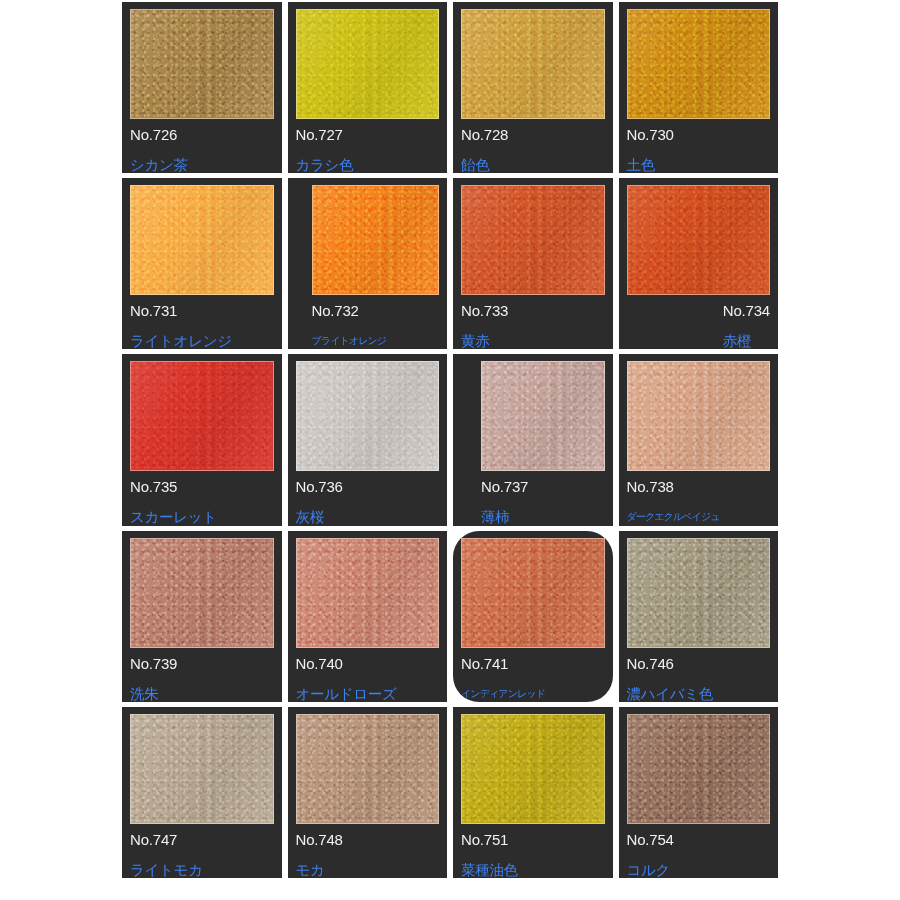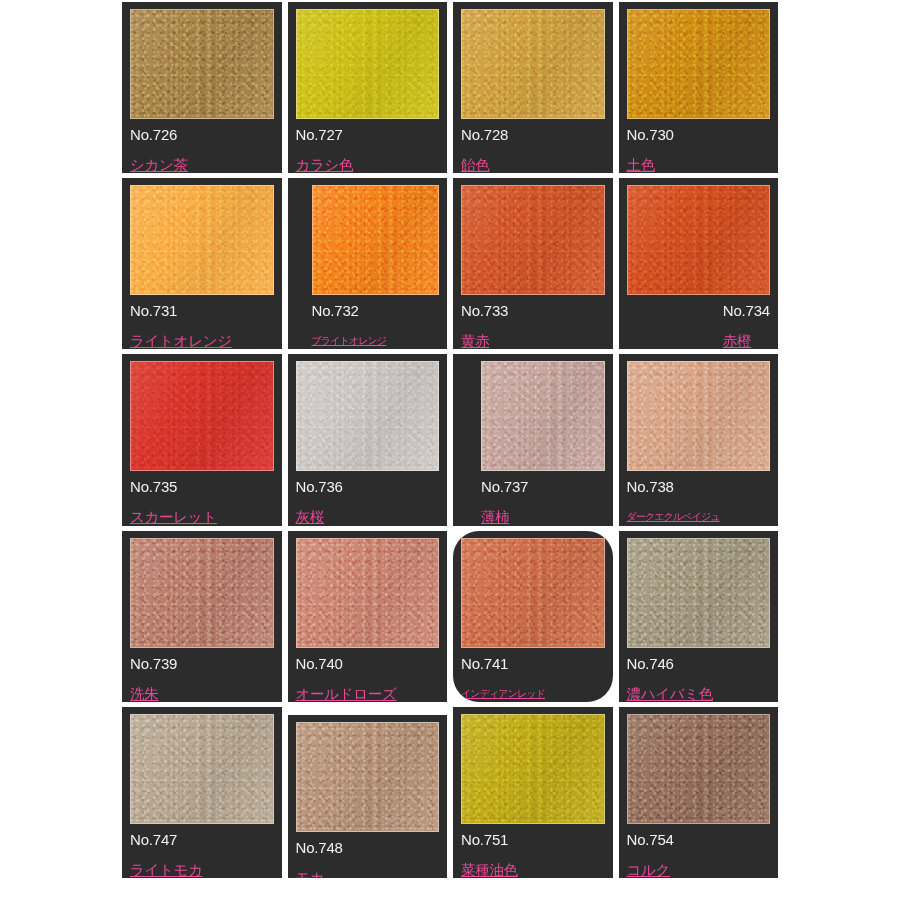--- a/index.html
+++ b/index.html
@@ -89,26 +89,25 @@
     gap: 12px;
   }
   .swatch-code {
     color: #f2f2f2;
     font-size: 15px;
     line-height: 18px;
     letter-spacing: -0.2px;
     white-space: nowrap;
   }
   .swatch-name {
-    color: #ec4899;
+    color: #3b82f6;
     font-size: 14.5px;
     line-height: 18px;
     letter-spacing: -0.3px;
     white-space: nowrap;
-    text-decoration: underline;
   }
   .swatch-name.is-long {
     font-size: 10px;
     letter-spacing: -0.9px;
   }
 </style>
 </head>
 <body>
 
 <div id="swatch-sheet" style="background: rgb(255, 255, 255);">
@@ -275,21 +274,21 @@
     <div class="swatch-card" style="background: rgb(44, 44, 44);">
       <div class="swatch-chip" style="background-color: rgb(184, 168, 147);">
         <div class="grain"></div>
         <div class="sheen"></div>
       </div>
       <div class="swatch-labels">
         <div class="swatch-code">No.747</div>
         <div class="swatch-name">ライトモカ</div>
       </div>
     </div>
-    <div class="swatch-card" style="background: rgb(44, 44, 44); margin-top: 8px;">
+    <div class="swatch-card" style="background: rgb(44, 44, 44);">
       <div class="swatch-chip" style="background-color: rgb(183, 148, 122);">
         <div class="grain"></div>
         <div class="sheen"></div>
       </div>
       <div class="swatch-labels">
         <div class="swatch-code">No.748</div>
         <div class="swatch-name">モカ</div>
       </div>
     </div>
     <div class="swatch-card" style="background: rgb(44, 44, 44);">

